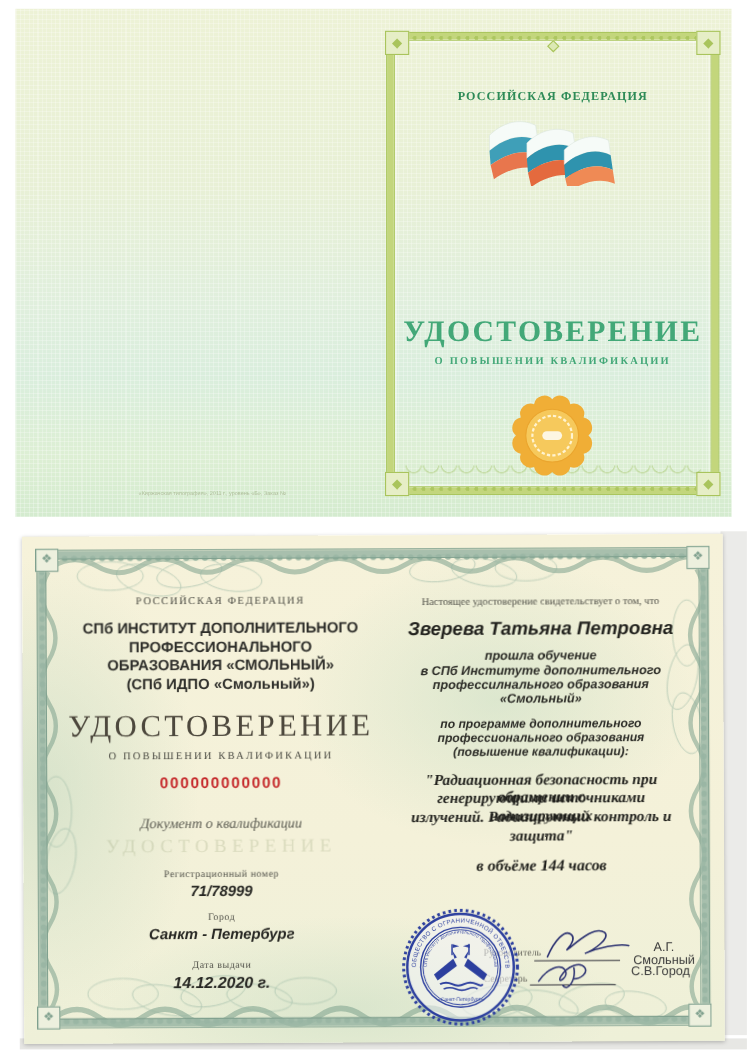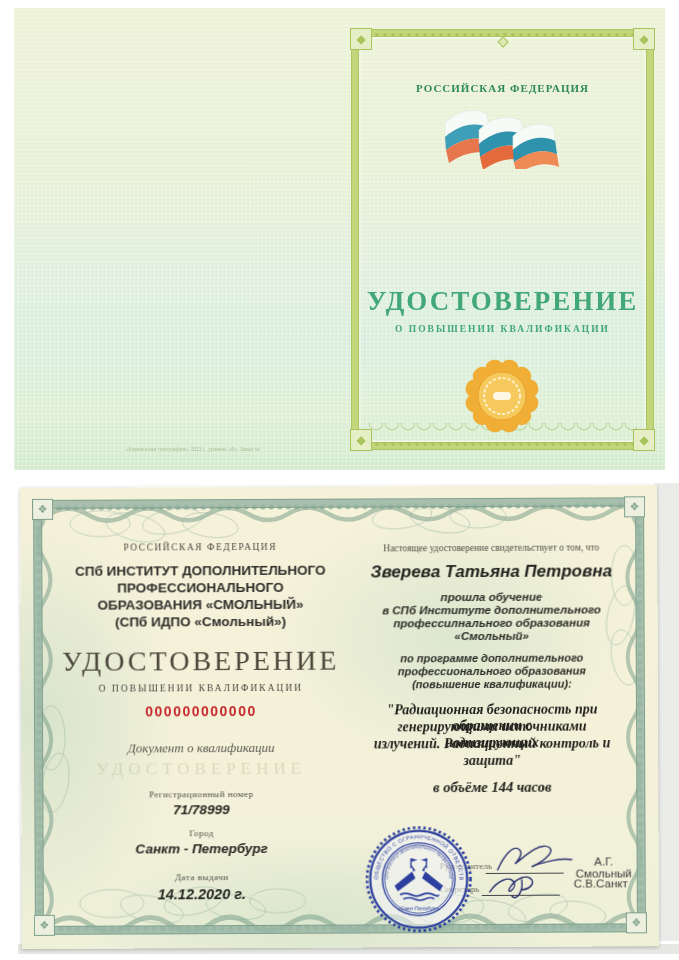--- a/index.html
+++ b/index.html
@@ -294,17 +294,17 @@
               <rect x="56.4" y="31" width="1.2" height="9"></rect>
             <path d="M43.6,31 L49,32.5 L43.6,34 Z"></path>
               <path d="M57.6,31 L52,32.5 L57.6,34 Z"></path>
             <path d="M33,64 Q38,61.5 43,64 T53,64 T63,64 T68,64" fill="none" stroke="#2c3f9e" stroke-width="1.6"></path>
             <path d="M36,68 Q41,65.8 46,68 T56,68 T64,68" fill="none" stroke="#2c3f9e" stroke-width="1.4"></path>
           </g>
           <text x="50" y="78" text-anchor="middle" font-size="4.2" fill="#2c3f9e" font-family="Liberation Sans, sans-serif">«Санкт-Петербург»</text>
         </svg>
 
         <div class="sig-name name1">А.Г. Смольный</div>
-        <div class="sig-name name2">С.В.Санкт</div>
+        <div class="sig-name name2">С.В.Город</div>
       </div>
     </div>
   </section>
 </div>
 
 </body></html>

